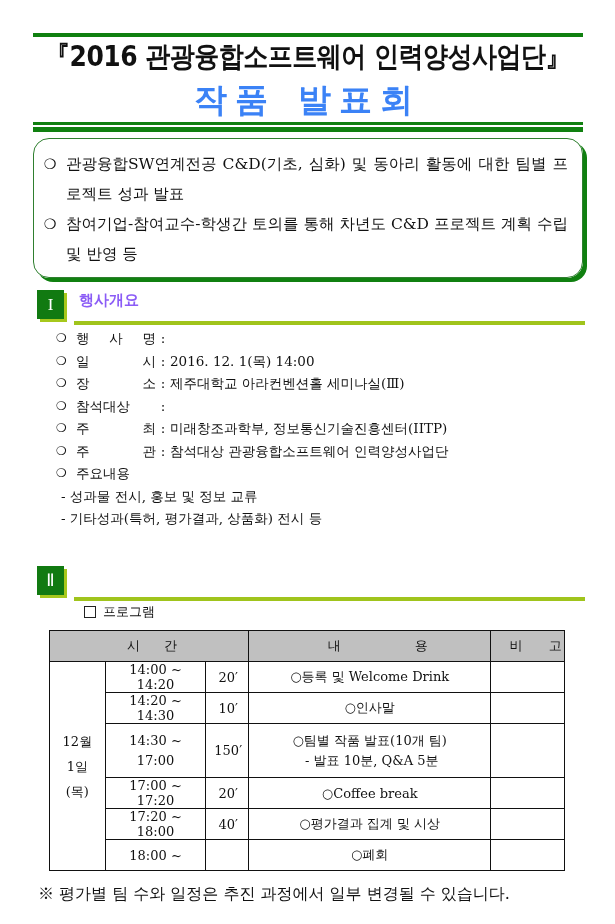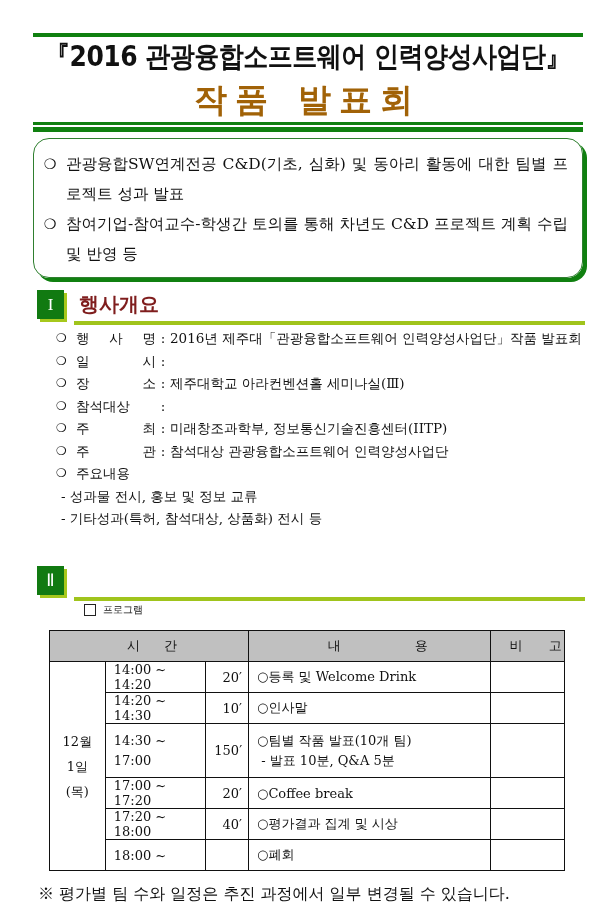--- a/index.html
+++ b/index.html
@@ -9,21 +9,21 @@
   .title-rule { position: absolute; left: 33px; width: 550px; background: #108010; }
   .title1 {
     position: absolute; left: 0; width: 615px; top: 40px; text-align: center;
     font-family: "DejaVu Sans", "Liberation Sans", sans-serif;
     font-size: 25px; font-weight: bold; letter-spacing: -0.5px; color: #111;
     transform: scaleY(1.12);
   }
   .title2 {
     position: absolute; left: 0; width: 615px; top: 78px; text-align: center;
     font-family: "DejaVu Sans", "Liberation Sans", sans-serif;
-    font-size: 33px; font-weight: bold; letter-spacing: 8px; color: #a16207;
+    font-size: 33px; font-weight: bold; letter-spacing: 8px; color: #3b82f6;
   }
   .title2 .gap { display: inline-block; width: 22px; }
 
   .summary-box {
     position: absolute; left: 33px; top: 138px; width: 550px; height: 140px;
     border: 1px solid #2f7f2f; border-radius: 16px;
     box-shadow: 4px 4px 0 #108010;
     padding: 10px 14px 0 10px;
   }
   .summary-item { display: flex; font-size: 15.5px; line-height: 30px; }
@@ -33,41 +33,41 @@
   .sec-head { position: absolute; left: 37px; width: 550px; height: 34px; }
   .sec-badge {
     position: absolute; left: 0; top: 0; width: 27px; height: 29px;
     background: #117a11; color: #fff; text-align: center;
     font-family: "Liberation Serif", serif; font-size: 17px; line-height: 29px;
     box-shadow: 3px 3px 0 #a6c81c;
   }
   .sec-title {
     position: absolute; left: 42px; top: 1px;
     font-family: "DejaVu Sans", "Liberation Sans", sans-serif;
-    font-size: 20px; font-weight: bold; color: #7f1d1d;
+    font-size: 15px; font-weight: bold; color: #8b5cf6;
   }
   .sec-rule { position: absolute; left: 37px; top: 31px; width: 511px; height: 4px; background: #a0c41c; }
 
   .overview { position: absolute; left: 56px; top: 327px; font-size: 13.5px; line-height: 22.5px; }
   .ov-row { display: flex; white-space: nowrap; }
   .ov-row .bullet { width: 20px; font-size: 12px; }
   .ov-label { width: 80px; display: flex; justify-content: space-between; }
   .ov-colon { width: 14px; text-align: center; }
   .ov-sub { padding-left: 5px; }
 
-  .prog-label { position: absolute; left: 38px; top: 603px; font-size: 10px; display: flex; align-items: center; padding-left: 46px; }
+  .prog-label { position: absolute; left: 38px; top: 603px; font-size: 13px; display: flex; align-items: center; padding-left: 46px; }
   .checkbox { width: 12px; height: 12px; border: 1px solid #222; margin-right: 7px; }
 
   table.sched {
     position: absolute; left: 49px; top: 630px; width: 516px;
     border-collapse: collapse; font-size: 13px;
   }
   table.sched td, table.sched th { border: 1.5px solid #111; padding-left: 16px; }
   table.sched th { background: #c0c0c0; font-weight: normal; height: 31px; font-size: 13px; }
-  table.sched td { height: 31px; padding: 0 8px; }
+  table.sched td { height: 31px; padding: 0 8px; text-align: center; }
   .c-day { width: 56px; text-align: center; line-height: 25px; padding: 12px !important; }
   .c-time { width: 102px; }
   .c-dur { width: 38px; text-align: right; padding-right: 6px !important; }
   .c-cont { width: 245px; padding-left: 8px !important; }
   .c-note { width: 75px; }
   .tall { height: 54px !important; line-height: 20px; }
   .spaced { letter-spacing: 10px; }
   .spaced-wide { word-spacing: 70px; }
 
   .footnote { position: absolute; left: 38px; top: 884px; font-size: 16px; }
@@ -102,29 +102,29 @@
 
 <div class="overview">
   <div class="ov-row">
     <span class="bullet">❍</span>
     <span class="ov-label">
       <span>행</span>
       <span>사</span>
       <span>명</span>
     </span>
     <span class="ov-colon">:</span>
-    <span>2016년 제주대「관광융합소프트웨어 인력양성사업단」작품 발표회</span>
   </div>
   <div class="ov-row">
     <span class="bullet">❍</span>
     <span class="ov-label">
       <span>일</span>
       <span>시</span>
     </span>
     <span class="ov-colon">:</span>
+    <span>2016. 12. 1(목) 14:00</span>
   </div>
   <div class="ov-row">
     <span class="bullet">❍</span>
     <span class="ov-label">
       <span>장</span>
       <span>소</span>
     </span>
     <span class="ov-colon">:</span>
     <span>제주대학교 아라컨벤션홀 세미나실(Ⅲ)</span>
   </div>
@@ -151,21 +151,21 @@
       <span>관</span>
     </span>
     <span class="ov-colon">:</span>
     <span>참석대상 관광융합소프트웨어 인력양성사업단</span>
   </div>
   <div class="ov-row">
     <span class="bullet">❍</span>
     <span>주요내용</span>
   </div>
   <div class="ov-row ov-sub">- 성과물 전시, 홍보 및 정보 교류</div>
-  <div class="ov-row ov-sub">- 기타성과(특허, 참석대상, 상품화) 전시 등</div>
+  <div class="ov-row ov-sub">- 기타성과(특허, 평가결과, 상품화) 전시 등</div>
 </div>
 
 <div class="sec-head" style="top:566px;">
   <div class="sec-badge">Ⅱ</div>
   <div class="sec-rule"></div>
 </div>
 
 <div class="prog-label">
   <span class="checkbox"></span>
   <span>프로그램</span>

